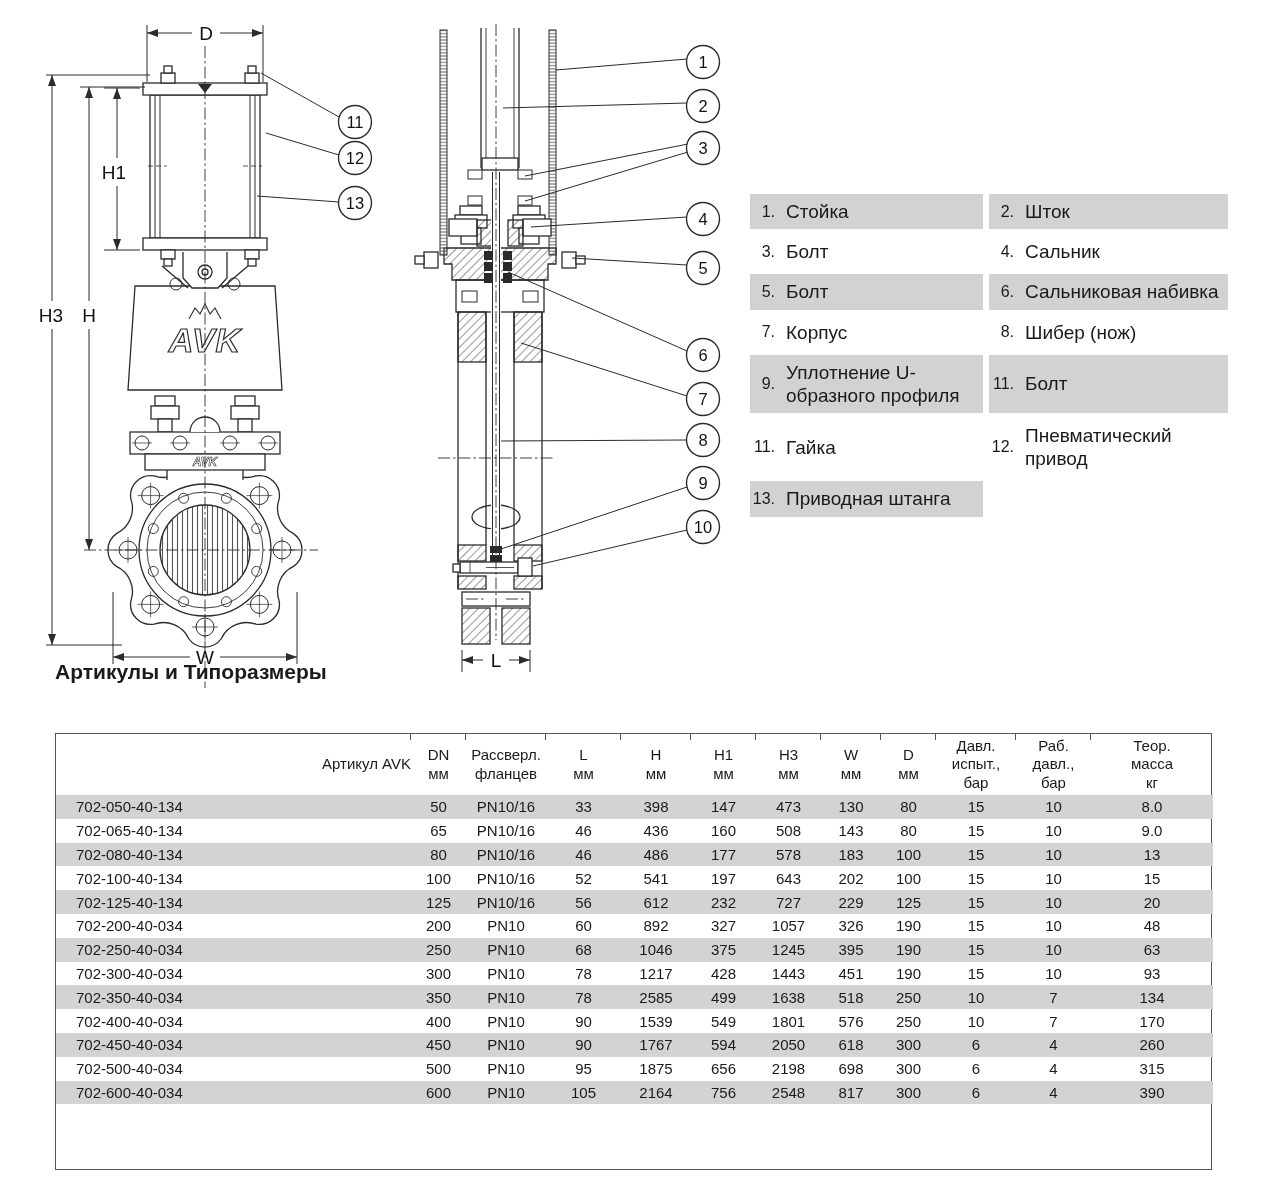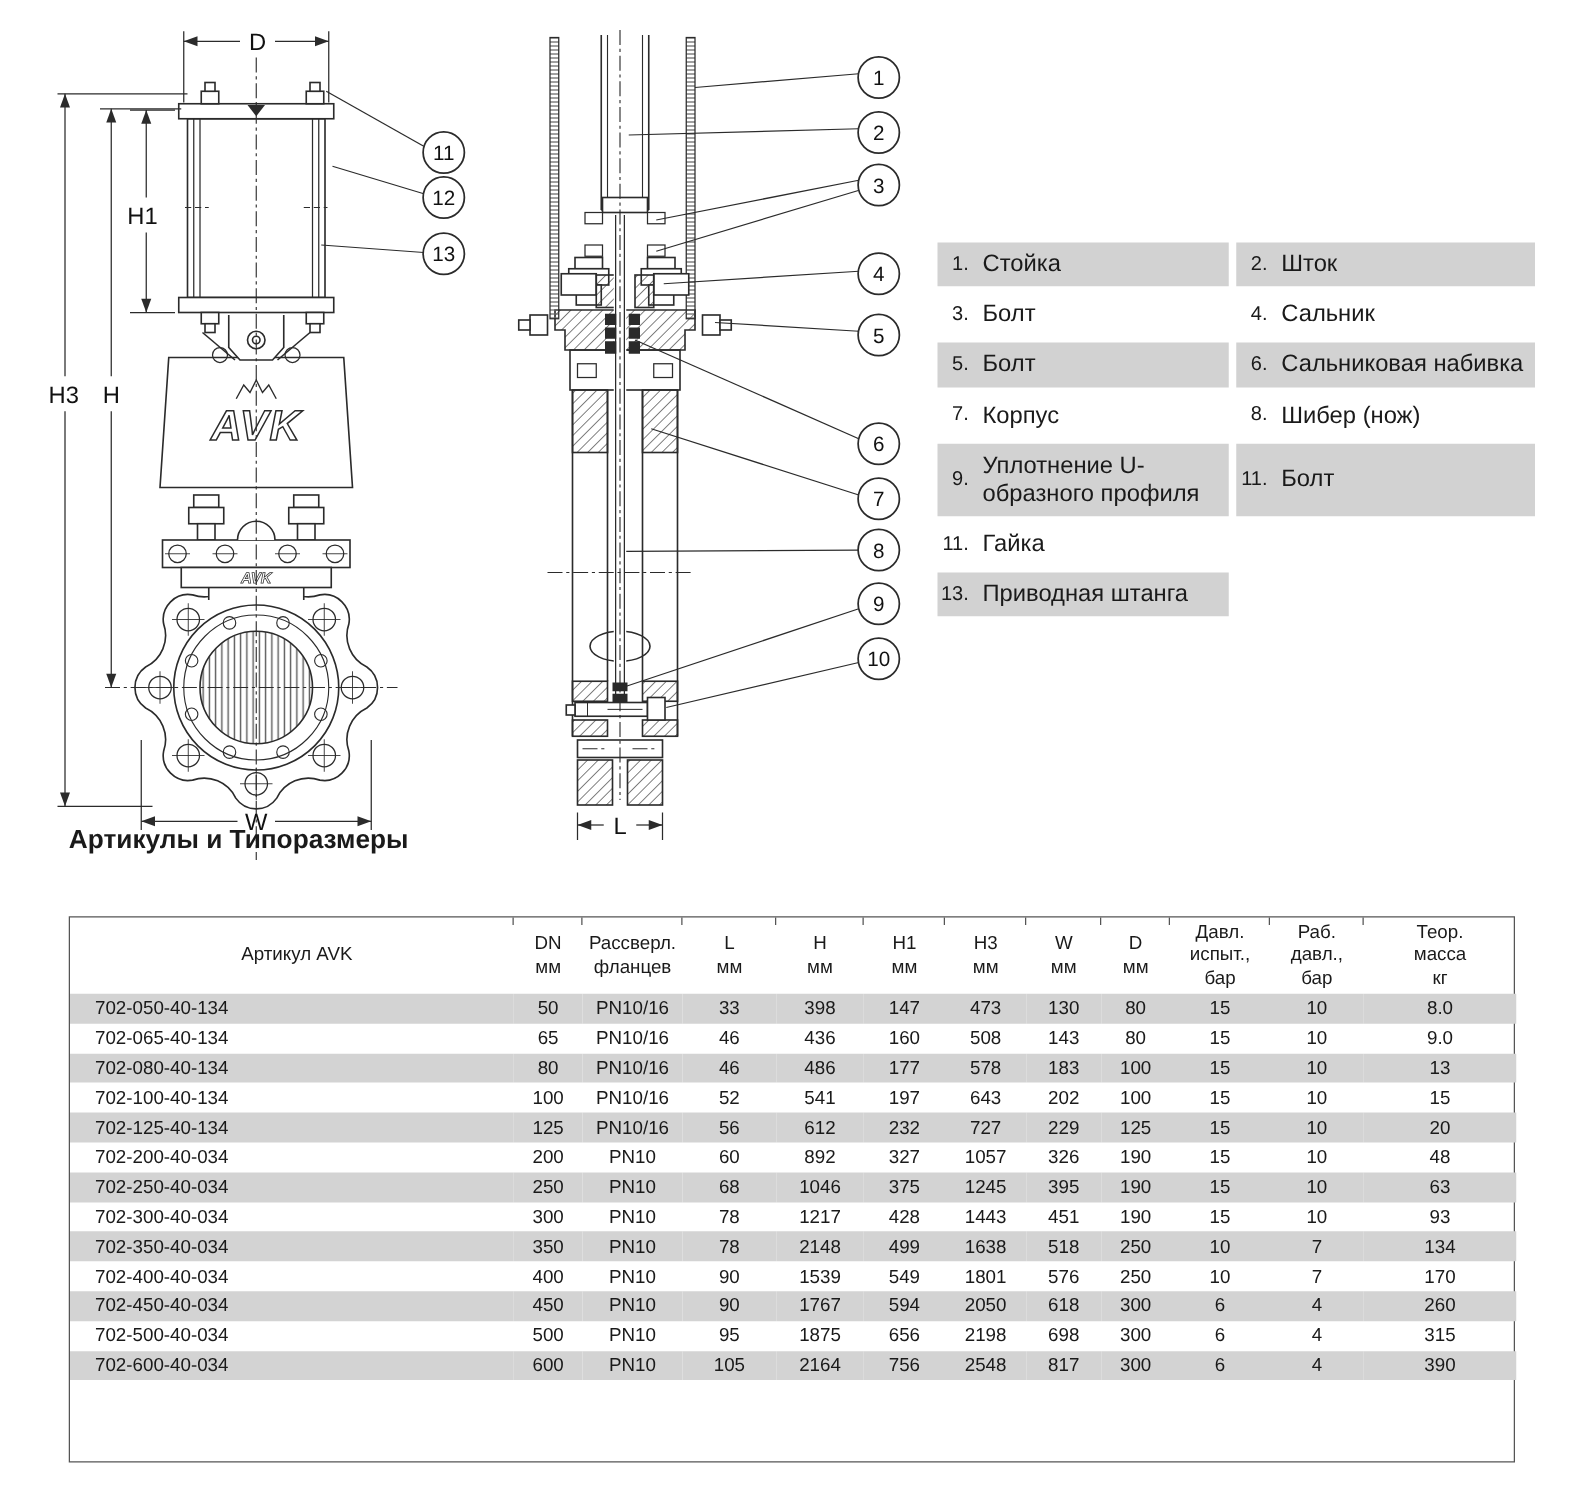--- a/index.html
+++ b/index.html
@@ -25,21 +25,21 @@
   .lcell.c2{width:239px;}
   .lrow:nth-child(odd) .lcell:not(.blank){background:#d2d2d2;}
   .lnum{flex:0 0 34px;text-align:right;font-size:16px;padding-right:11px;box-sizing:border-box;}
   .ltxt{font-size:19px;line-height:1.22;}
 
   
   #tbl-title{position:absolute;left:55px;top:660px;margin:0;font-size:21px;font-weight:bold;}
   #tbl-wrap{position:absolute;left:55px;top:733px;width:1157px;height:437px;border:1px solid #555;box-sizing:border-box;}
   table.data{border-collapse:collapse;width:100%;table-layout:fixed;}
   table.data th{font-weight:normal;font-size:15px;line-height:1.22;white-space:pre-line;vertical-align:middle;text-align:center;height:61px;padding:0;position:relative;}
-  table.data th.first{text-align:center;padding-left:8px;}
+  table.data th.first{text-align:right;padding-left:8px;}
   table.data th:not(.first)::before{content:"";position:absolute;left:-1px;top:0;width:1px;height:6px;background:#555;}
   table.data td{font-size:15px;text-align:center;height:23.8px;padding:0;}
   table.data td.first{text-align:left;padding-left:20px;}
   table.data tbody tr:nth-child(odd){background:#d3d3d3;}
 </style>
 </head>
 <body>
 
 <div id="page">
 
@@ -436,20 +436,24 @@
         </div>
       <div class="lcell c2">
           <span class="lnum">11.</span>
           <span class="ltxt">Болт</span>
         </div>
     </div>
     <div class="lrow">
       <div class="lcell c1">
           <span class="lnum">11.</span>
           <span class="ltxt">Гайка</span>
+        </div>
+      <div class="lcell c2">
+          <span class="lnum">12.</span>
+          <span class="ltxt">Пневматический привод</span>
         </div>
     </div>
     <div class="lrow">
       <div class="lcell c1">
           <span class="lnum">13.</span>
           <span class="ltxt">Приводная штанга</span>
         </div>
       <div class="lcell c2 blank">
           <span class="lnum"></span>
           <span class="ltxt"></span>
@@ -625,21 +629,21 @@
       <td>15</td>
       <td>10</td>
       <td>93</td>
     </tr>
 
     <tr>
       <td class="first">702-350-40-034</td>
       <td>350</td>
       <td>PN10</td>
       <td>78</td>
-      <td>2148</td>
+      <td>2585</td>
       <td>499</td>
       <td>1638</td>
       <td>518</td>
       <td>250</td>
       <td>10</td>
       <td>7</td>
       <td>134</td>
     </tr>
 
     <tr>

